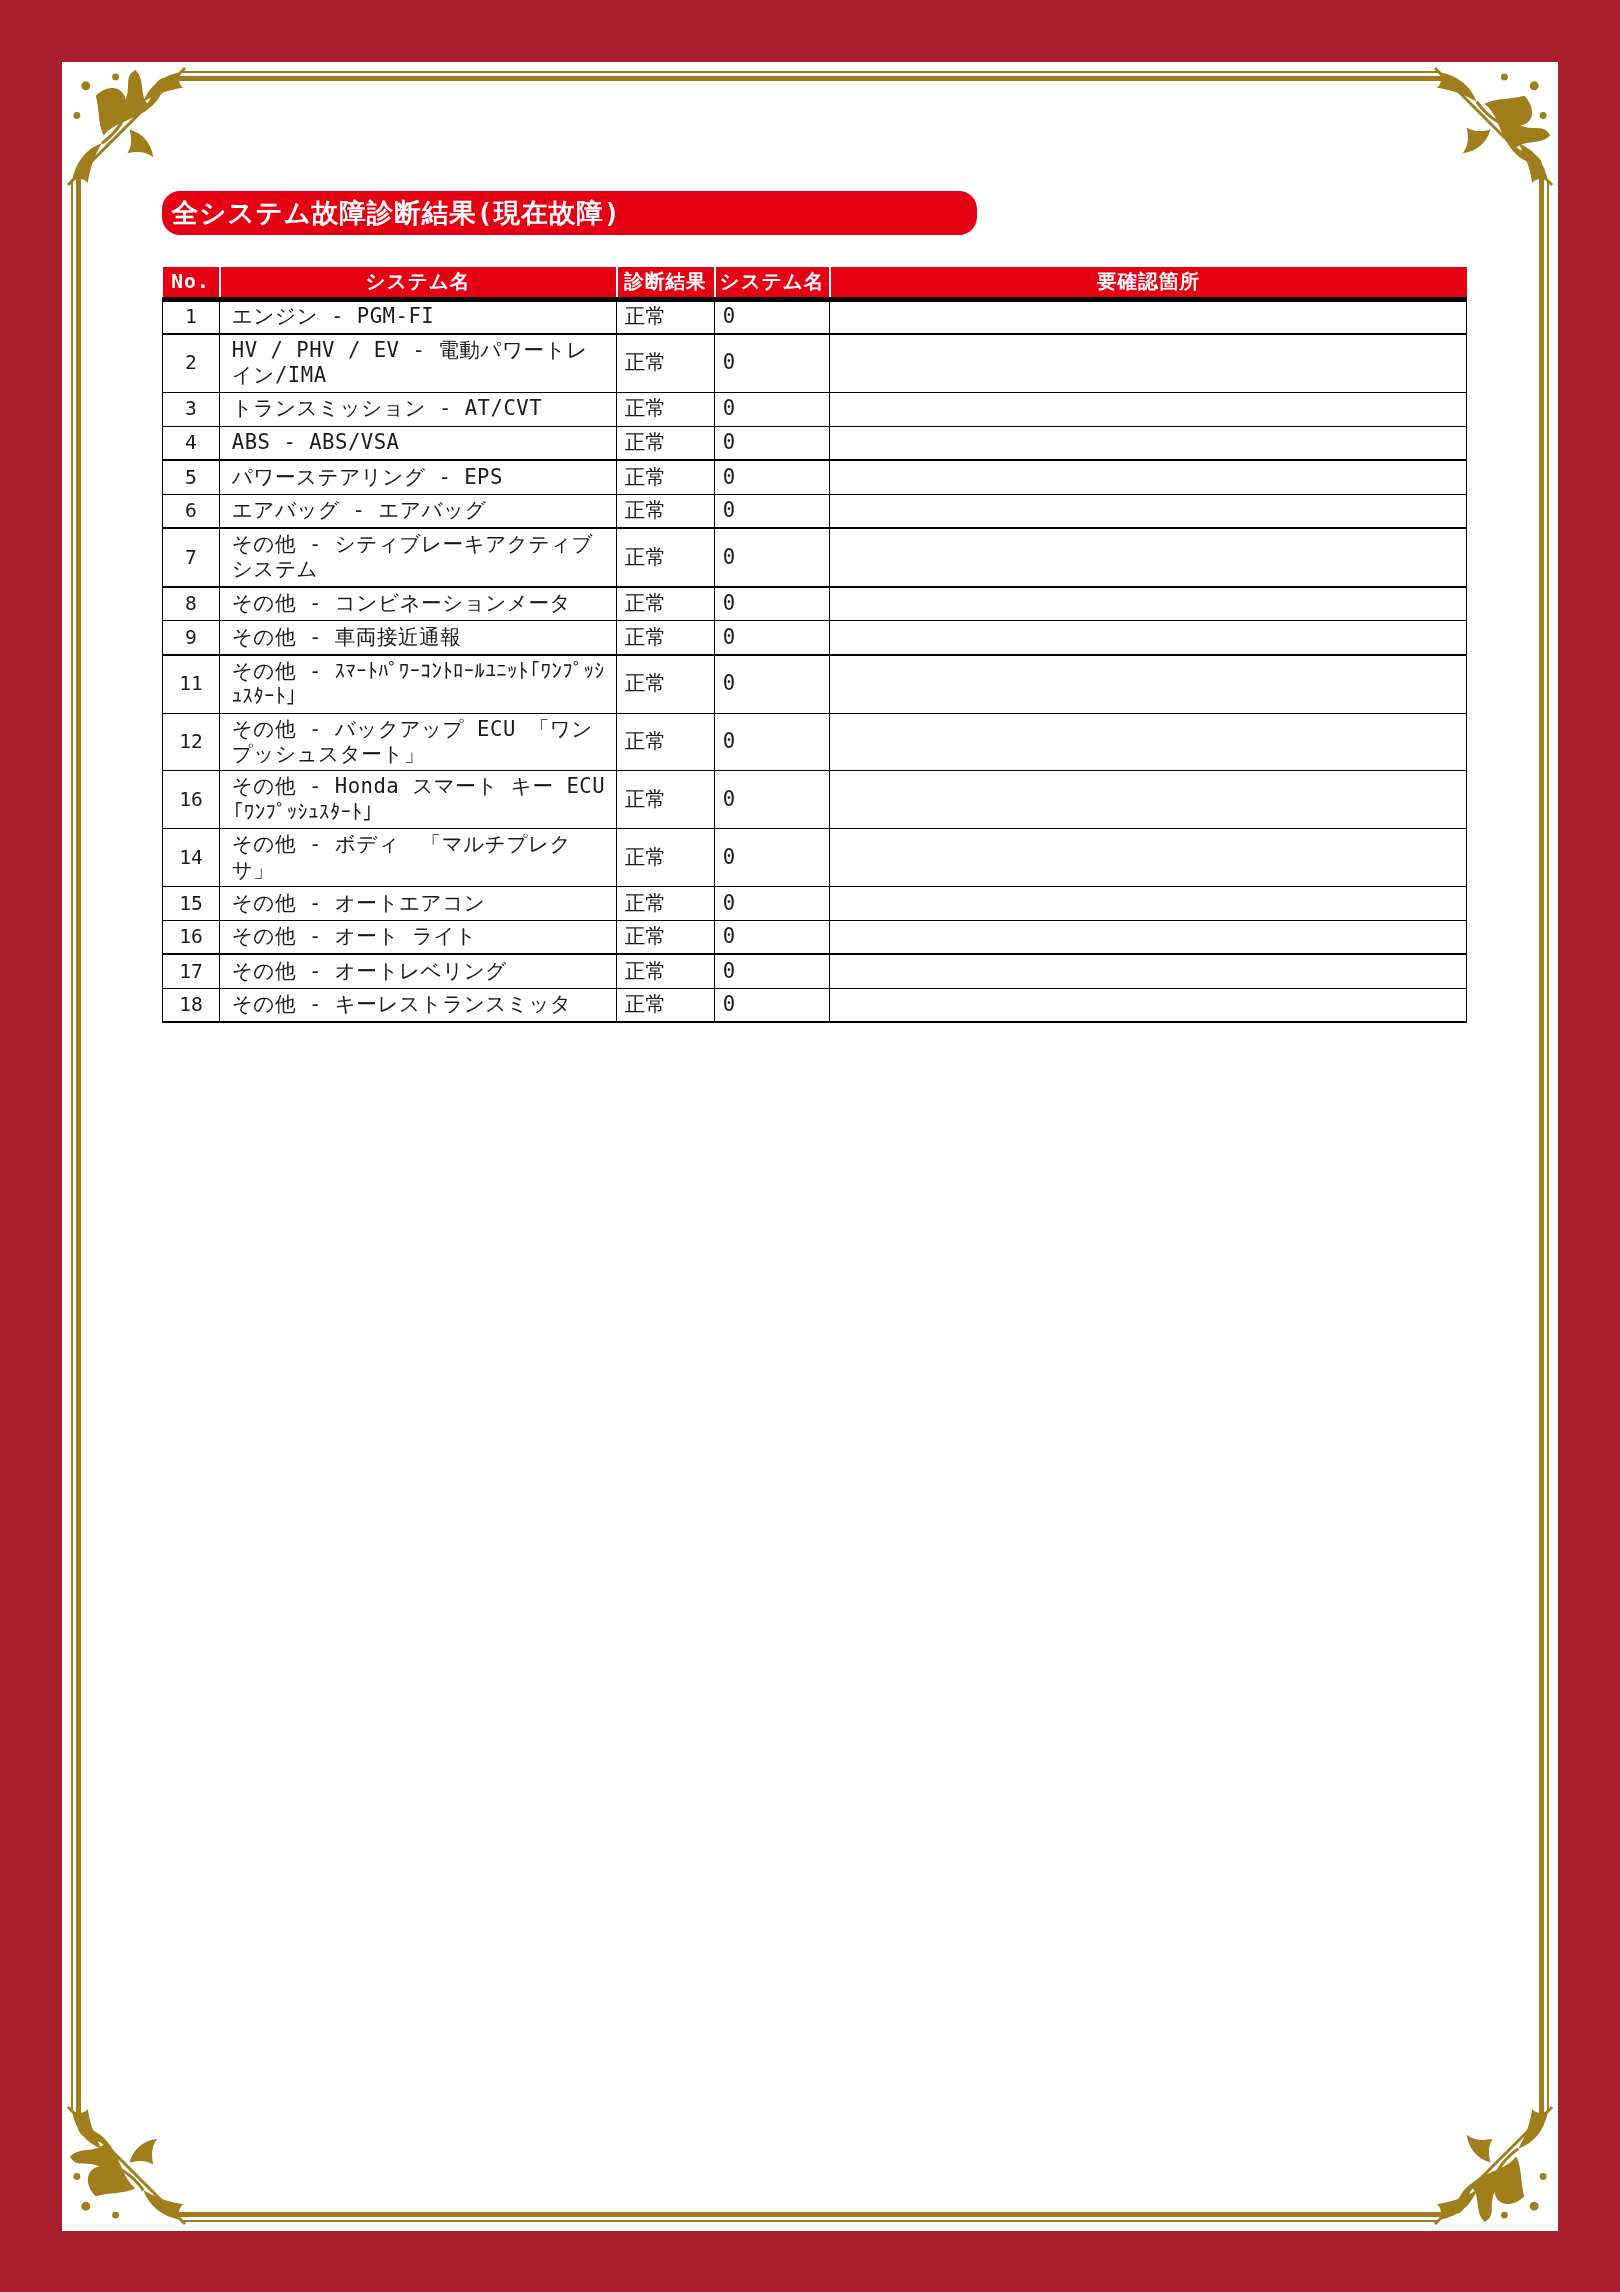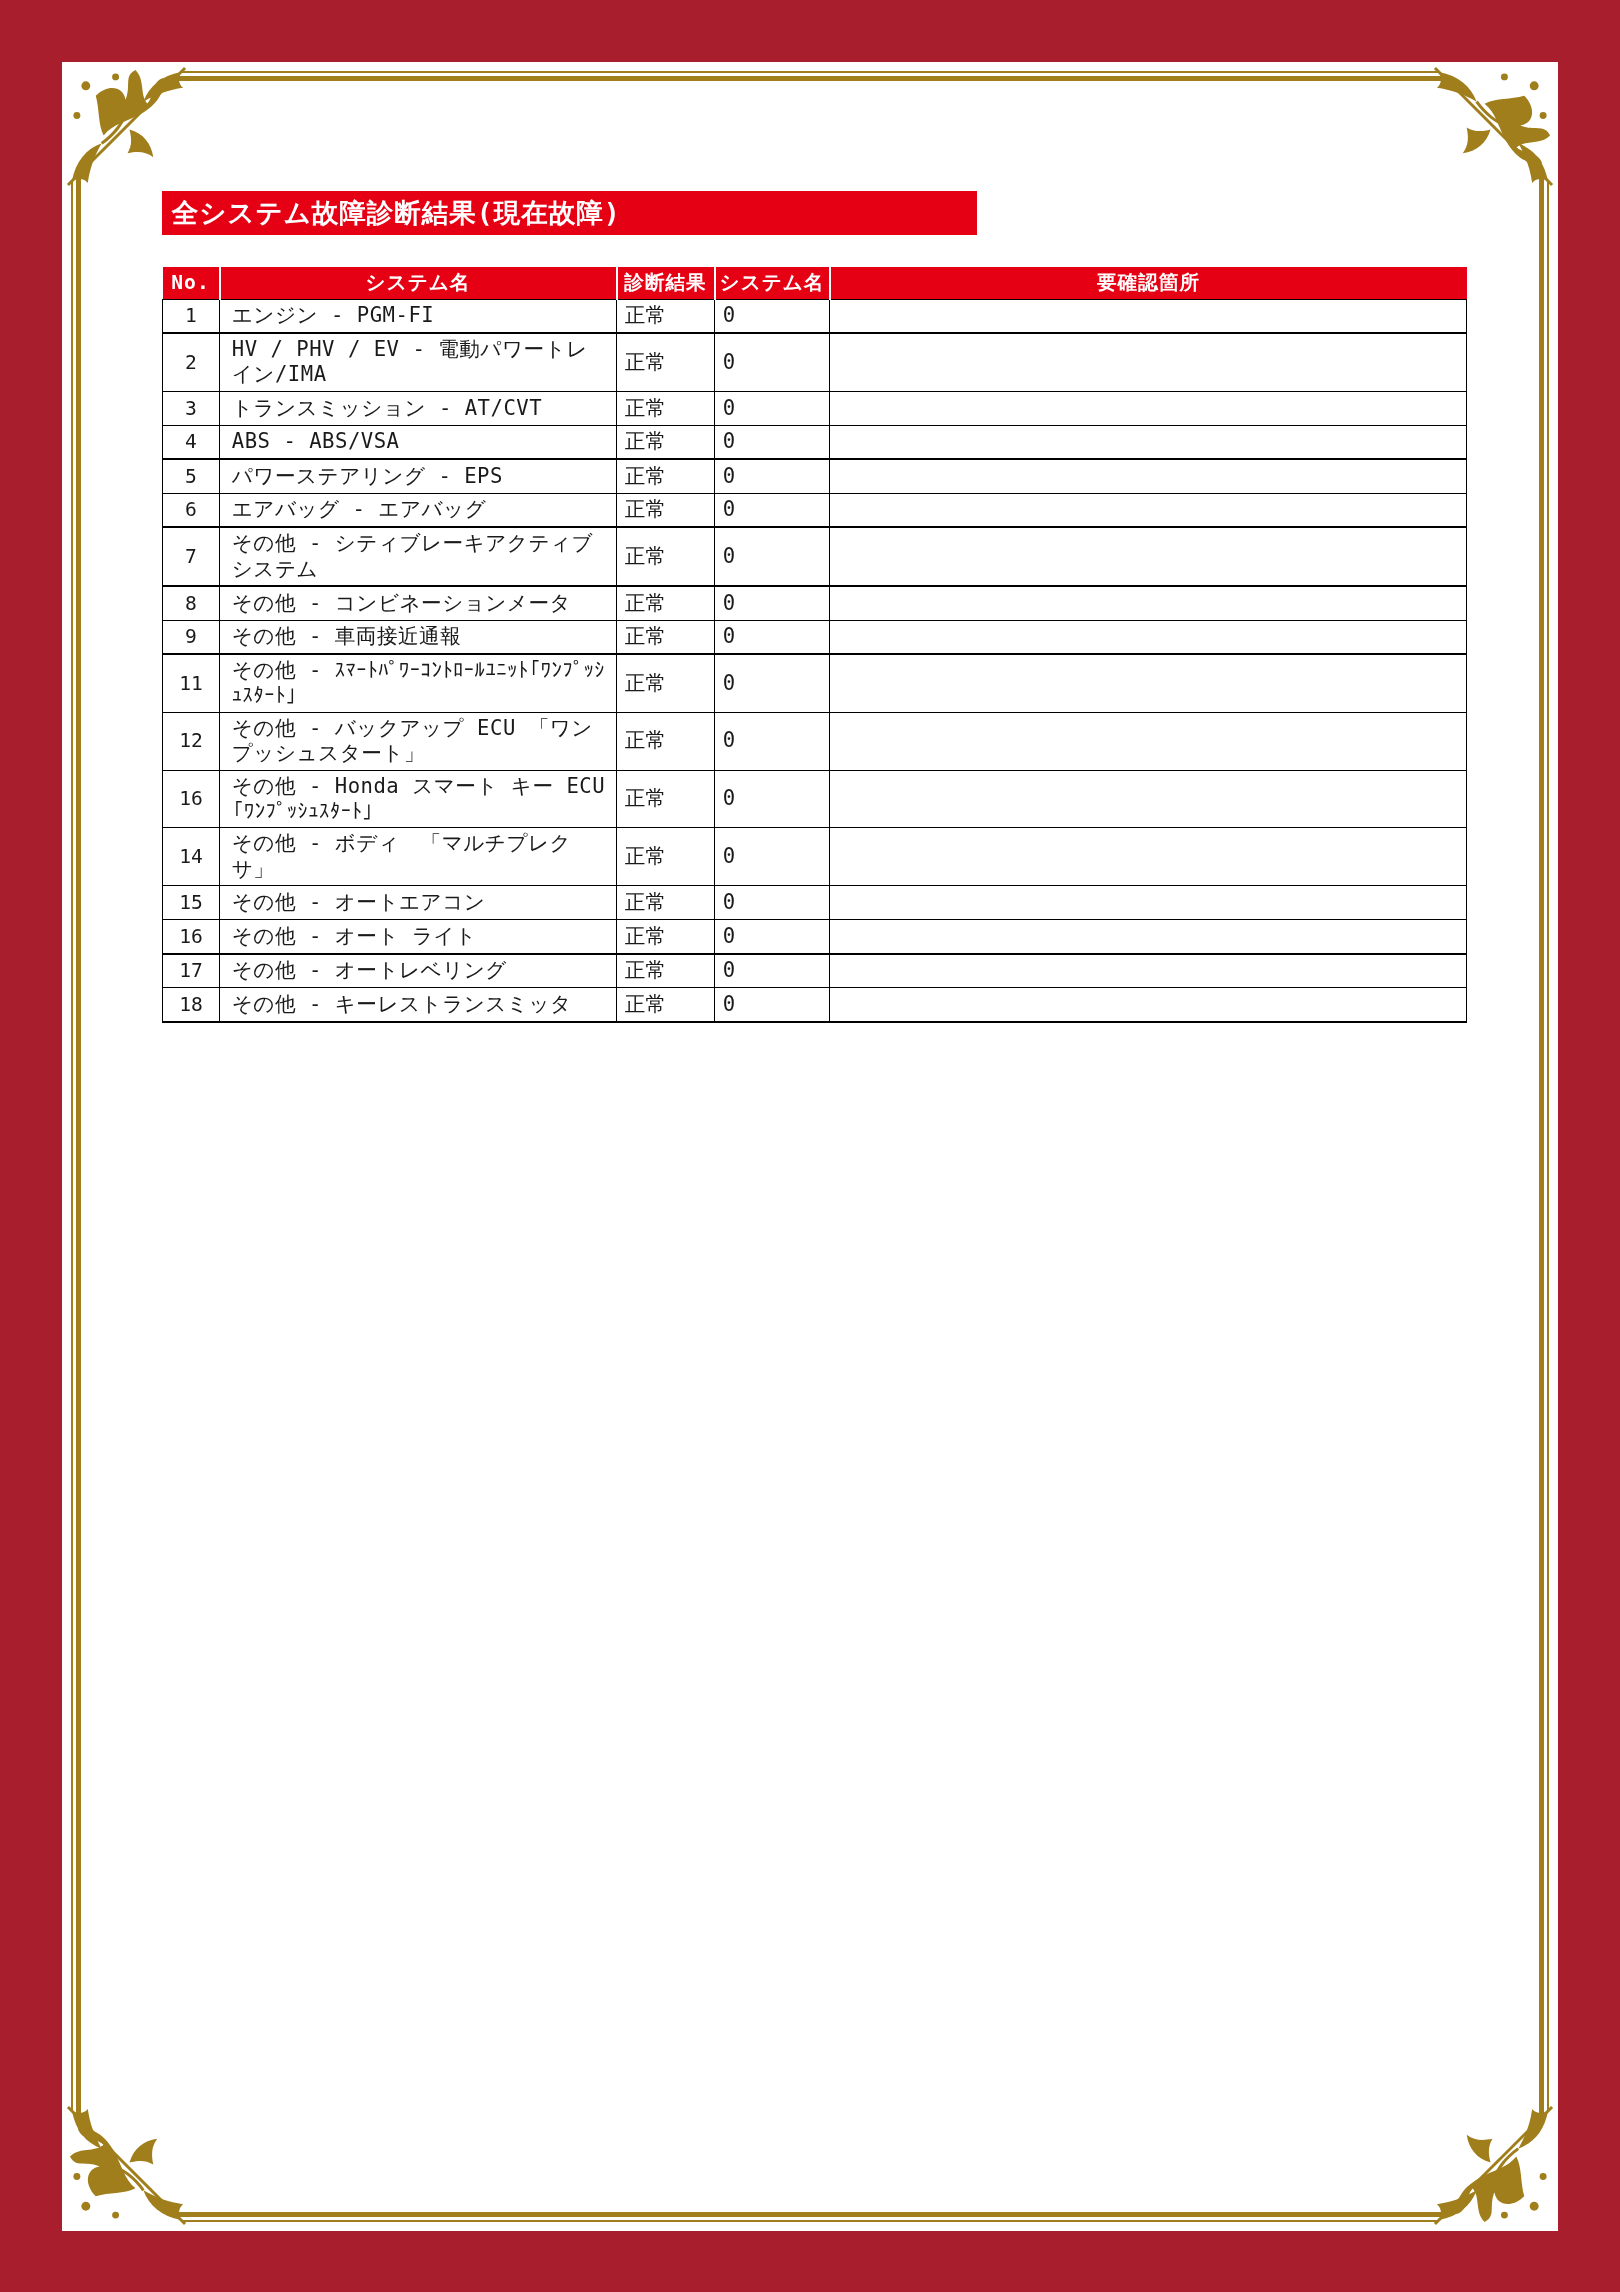--- a/index.html
+++ b/index.html
@@ -51,38 +51,39 @@
     left:162px;top:191px;
     width:815px;height:44px;
     background:var(--accent-red);
     color:#ffffff;
     font-size:26.5px;
     font-weight:bold;
     line-height:44px;
     padding-left:9.8px;
     letter-spacing:1px;
     z-index:5;
+    border-radius:18px;
   }
 
   table.report-table{
     position:absolute;
     left:162px;top:267px;
     width:1304px;
     border-collapse:collapse;
     table-layout:fixed;
     z-index:5;
     color:var(--text);
   }
   .report-table thead th{
     background:var(--accent-red);
     color:#ffffff;
     font-size:19.6px;
     font-weight:bold;
     height:32px;
-    border-bottom:1px solid #000000;
+    border-bottom:5px solid #000000;
     border-left:2px solid #ffffff;
     text-align:center;
     letter-spacing:1px;
   }
   .report-table thead th:first-child{border-left:none;}
   .report-table td{
     border:1px solid #000;
     font-size:20.6px;
     line-height:25.5px;
     height:34px;

